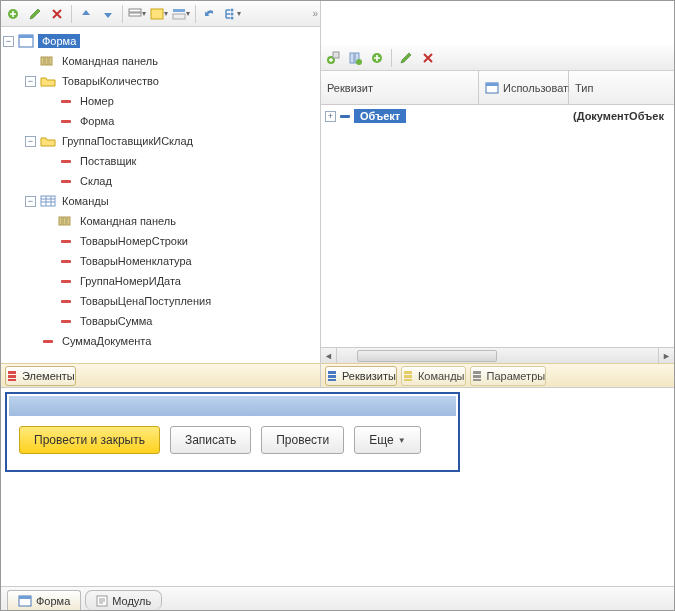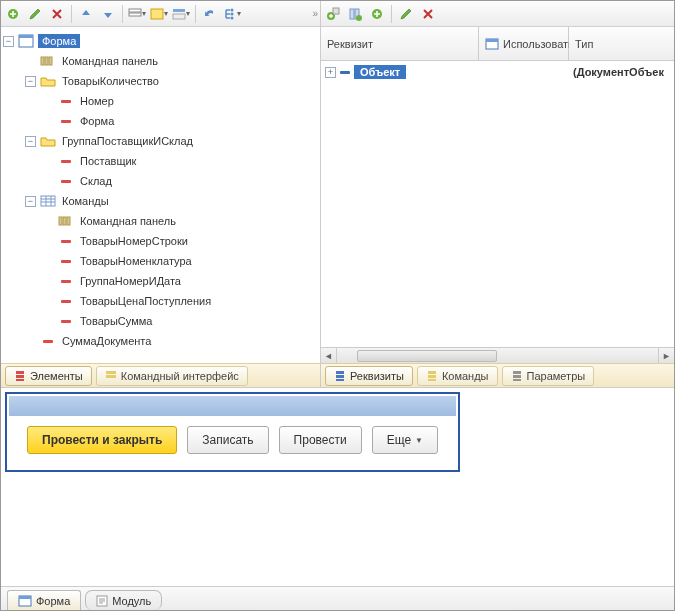--- a/index.html
+++ b/index.html
@@ -2,21 +2,21 @@
 <html><head>
 <meta charset="utf-8">
 <style>
   * { box-sizing: border-box; }
   html, body { margin: 0; padding: 0; font-family: Arial, sans-serif; font-size: 11px; color: #333; }
   body { width: 675px; height: 611px; background: #fff; display: flex; flex-direction: column; border: 1px solid #999; }
 
   
   .top-area { display: flex; height: 386px; }
   .left-panel { width: 320px; border-right: 1px solid #ccc; display: flex; flex-direction: column; }
-  .right-panel { flex: 1; display: flex; flex-direction: column; }
+  .right-panel { flex: 1; display: flex; flex-direction: column; margin-top: 44px; }
 
   
   .toolbar { background: linear-gradient(#fdfdfd,#ececec); border-bottom: 1px solid #d0d0d0; height: 26px; display: flex; align-items: center; padding: 0 2px; gap: 2px; position: relative; }
   .tb-btn { width: 20px; height: 20px; display: flex; align-items: center; justify-content: center; border: 1px solid transparent; border-radius: 2px; cursor: pointer; }
   .tb-sep { width: 1px; height: 18px; background: #ccc; margin: 0 2px; }
   .tb-expand { margin-left: auto; font-size: 10px; color: #888; cursor: pointer; }
 
   
   svg { display: block; }
 
@@ -24,21 +24,21 @@
   .tree-wrap { flex: 1; overflow: auto; padding: 4px 2px; }
   .tree-row { display: flex; align-items: center; height: 20px; gap: 4px; white-space: nowrap; }
   .tree-row.selected .label-text { background: #3a76c4; color: #fff; padding: 1px 4px; }
   .expander { width: 11px; height: 11px; border: 1px solid #9aaac0; color: #5a6b85; font-size: 9px; line-height: 9px; text-align: center; cursor: pointer; background: #fff; }
   .expander.empty { visibility: hidden; }
   .node-icon { width: 16px; height: 14px; display: flex; align-items: center; justify-content: center; }
   .label-text { padding: 1px 2px; }
 
   
   .tab-strip { height: 24px; background: linear-gradient(#fdf6e4,#f3e7c4); border-top: 1px solid #e0cf9b; display: flex; align-items: center; padding: 2px 4px; gap: 4px; }
-  .tab-btn { display: flex; align-items: center; gap: 4px; height: 20px; padding: 0 8px; border: 1px solid #c9b87e; border-radius: 3px; background: linear-gradient(#ffffff,#f4ecd0); cursor: pointer; }
+  .tab-btn { display: flex; align-items: center; gap: 4px; height: 20px; padding: 0 0; border: 1px solid #c9b87e; border-radius: 3px; background: linear-gradient(#ffffff,#f4ecd0); cursor: pointer; }
   .tab-btn.inactive { border-color: #d6c99a; opacity: .9; }
   .tab-icon { width: 12px; height: 12px; display: flex; align-items: center; justify-content: center; }
 
   
   .attr-header { display: flex; height: 34px; border-bottom: 1px solid #ccc; }
   .attr-col { border-right: 1px solid #ccc; background: linear-gradient(#fdfdfd,#eeeeee); display: flex; align-items: center; padding: 2px 6px; font-size: 11px; color: #444; }
   .attr-col:last-child { border-right: none; }
   .attr-body { flex: 1; overflow: auto; position: relative; }
   .attr-row { display: flex; height: 22px; align-items: center; }
   .attr-cell { padding: 0 4px; display: flex; align-items: center; gap: 4px; }
@@ -47,21 +47,21 @@
   .sb-track { flex: 1; position: relative; }
   .sb-thumb { position: absolute; left: 20px; top: 2px; height: 12px; width: 140px; background: linear-gradient(#f0f0f0,#d6d6d6); border: 1px solid #bbb; border-radius: 2px; }
   .sb-arrow { width: 16px; display: flex; align-items: center; justify-content: center; border-left: 1px solid #ccc; cursor: pointer; color: #666; font-size: 9px; }
 
   
   .preview-area { flex: 1; background: #fff; border-top: 1px solid #ccc; padding: 4px; }
   .preview-frame { width: 455px; border: 2px solid #2a58a5; padding: 2px; }
   .preview-header { height: 20px; background: linear-gradient(#bcd2ee,#9fbbe0); margin-bottom: 10px; }
   .preview-buttons { display: flex; gap: 10px; padding: 0 10px 14px 10px; }
   .pv-btn { height: 28px; border: 1px solid #a9a9a9; border-radius: 3px; background: linear-gradient(#ffffff,#eaeaea); padding: 0 14px; display: flex; align-items: center; font-size: 12px; cursor: pointer; }
-  .pv-btn.primary { background: linear-gradient(#ffe97a,#ffd21f); border-color: #caa515; font-weight: bold; margin-left: 8px; }
+  .pv-btn.primary { background: linear-gradient(#ffe97a,#ffd21f); border-color: #caa515; font-weight: normal; }
   .pv-btn .caret { margin-left: 4px; font-size: 8px; color: #555; }
 
   
   .main-tab-strip { height: 24px; border-top: 1px solid #ccc; background: linear-gradient(#fafafa,#ececec); display: flex; align-items: flex-end; padding: 0 6px; gap: 4px; }
   .main-tab { display: flex; align-items: center; gap: 4px; height: 20px; padding: 0 10px; border: 1px solid #bbb; border-bottom: none; border-radius: 3px 3px 0 0; background: linear-gradient(#ffffff,#f1ead4); cursor: pointer; font-size: 11px; }
   .main-tab.inactive { background: linear-gradient(#f6f6f6,#e8e8e8); border-radius: 7px; }
 
   
   .ico-bar { width: 10px; height: 3px; border-radius: 1px; }
 
@@ -294,29 +294,20 @@
     <div class="tab-strip">
       <div class="tab-btn">
         <span class="tab-icon">
             <svg width="10" height="12">
               <rect x="1" y="1" width="8" height="3" fill="#d94c4c"></rect>
               <rect x="1" y="5" width="8" height="3" fill="#d94c4c"></rect>
               <rect x="1" y="9" width="8" height="2" fill="#d94c4c"></rect>
             </svg>
           </span>
         <span>Элементы</span>
-      </div>
-      <div class="tab-btn inactive">
-        <span class="tab-icon">
-            <svg width="12" height="12">
-              <rect x="1" y="1" width="10" height="3" fill="#e3c95b"></rect>
-              <rect x="1" y="5" width="10" height="3" fill="#e3c95b"></rect>
-            </svg>
-          </span>
-        <span>Командный интерфейс</span>
       </div>
     </div>
   </div>
 
   <div class="right-panel">
     <div class="toolbar">
       <div class="tb-btn">
           <svg width="14" height="14">
             <circle cx="5" cy="9" r="4" fill="#6db33f"></circle>
             <path d="M5 7v4M3 9h4" stroke="#fff" stroke-width="1.4"></path>

